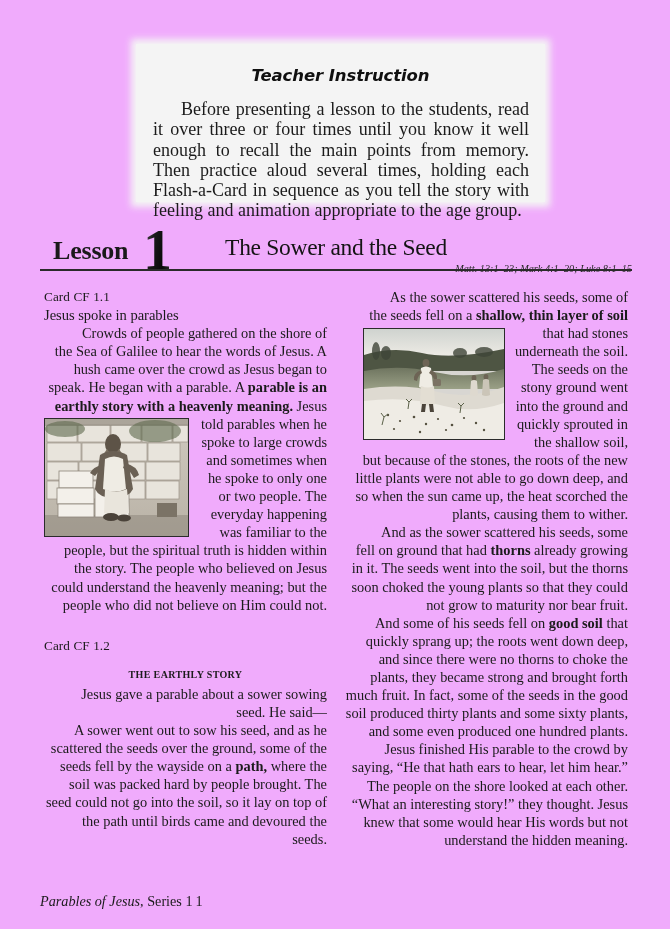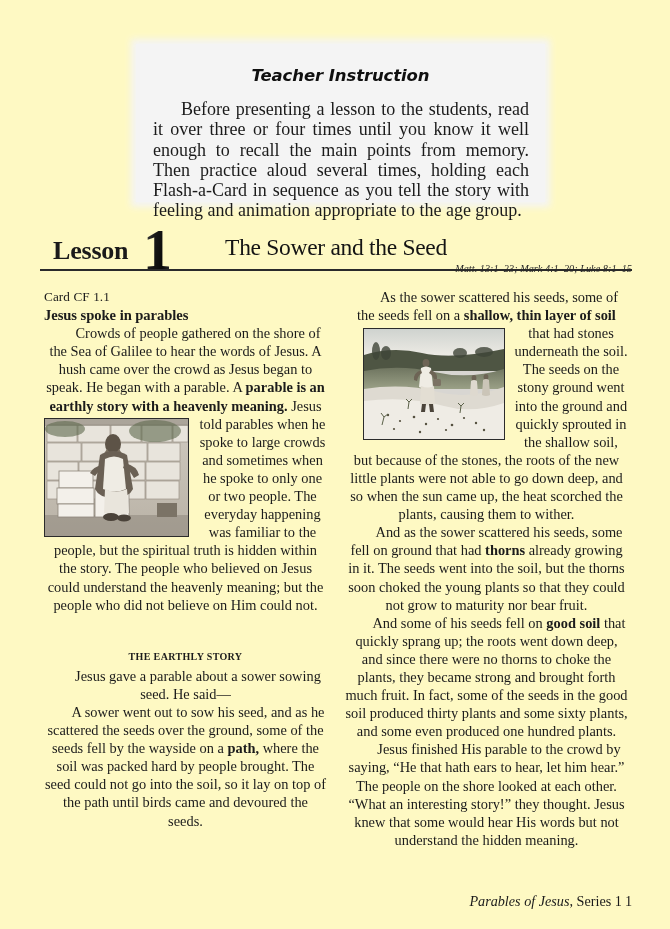--- a/index.html
+++ b/index.html
@@ -12,21 +12,21 @@
     height: 929px;
     position: relative;
     font-family: "Liberation Serif", serif;
     color: #1a1a1a;
     overflow: hidden;
   }
 
   .page {
     position: absolute;
     inset: 0;
-    background: #fef9c3;
+    background: #f0abfc;
   }
 
   
   .ti-panel {
     position: absolute;
     left: 136px;
     top: 44px;
     width: 409px;
     height: 158px;
     background: #f4f4f4;
@@ -127,36 +127,36 @@
     color: #1b1b1b;
   }
   .col-left  { left: 44px; }
   .col-right { left: 345px; }
 
   .card-label {
     font-size: 13.2px;
     letter-spacing: 0.1px;
   }
   .card-heading {
-    font-weight: bold;
+    font-weight: normal;
     font-size: 14.6px;
     letter-spacing: -0.05px;
     margin-bottom: 0px;
   }
   .sub-heading {
     text-align: center;
     font-size: 10px;
     font-weight: bold;
     letter-spacing: 0.35px;
     margin: 11px 0 1px 0;
   }
   p.body {
     margin: 0;
     text-indent: 25px;
-    text-align: center;
+    text-align: right;
   }
   .b { font-weight: bold; }
   .spacer-22 { height: 23px; }
 
   
   .photo {
     border: 1.2px solid #2b2b2b;
     background: #d8d6d2;
     position: relative;
     overflow: hidden;
@@ -178,21 +178,21 @@
   .ph-svg { display: block; width: 100%; height: 100%; }
 
   .clearfix::after { content: ""; display: block; clear: both; }
 
   
   .footer {
     position: absolute;
     left: 40px;
     top: 893px;
     width: 592px;
-    text-align: right;
+    text-align: left;
     font-size: 14.2px;
     color: #1b1b1b;
   }
   .footer .ital { font-style: italic; }
   .footer .pg { font-style: normal; padding-left: 3px; }
 </style>
 </head>
 <body>
 
 <div class="page">
@@ -268,20 +268,21 @@
           <g fill="#5f6a4e" opacity="0.6">
             <ellipse cx="110" cy="12" rx="26" ry="11"></ellipse>
             <ellipse cx="20" cy="10" rx="20" ry="8"></ellipse>
           </g>
         </svg>
       </span><span>  Jesus told parables when he spoke to large crowds and sometimes when he spoke to only one or two people.  The everyday happening was familiar to the people, but the spiritual truth is hidden within the story.  The people who believed on Jesus could understand the heavenly meaning; but the people who did not believe on Him could not.</span></p>
 
     <div class="clearfix"></div>
     <div class="spacer-22"></div>
 
+    <div class="card-label">Card CF 1.2</div>
     <div class="sub-heading">THE EARTHLY STORY</div>
 
     <p class="body">Jesus gave a parable about a sower sowing seed.  He said—</p>
 
     <p class="body"><span>A sower went out to sow his seed, and as he scattered the seeds over the ground, some of the seeds fell by the wayside on a </span><span class="b">path,</span><span> where the soil was packed hard by people brought.  The seed could not go into the soil, so it lay on top of the path until birds came and devoured the seeds.</span></p>
   </div>
 
   <div class="col col-right">
 
     <p class="body"><span>As the sower scattered his seeds, some of the seeds fell on a </span><span class="b">shallow, thin layer of soil</span><span class="photo photo-right">

